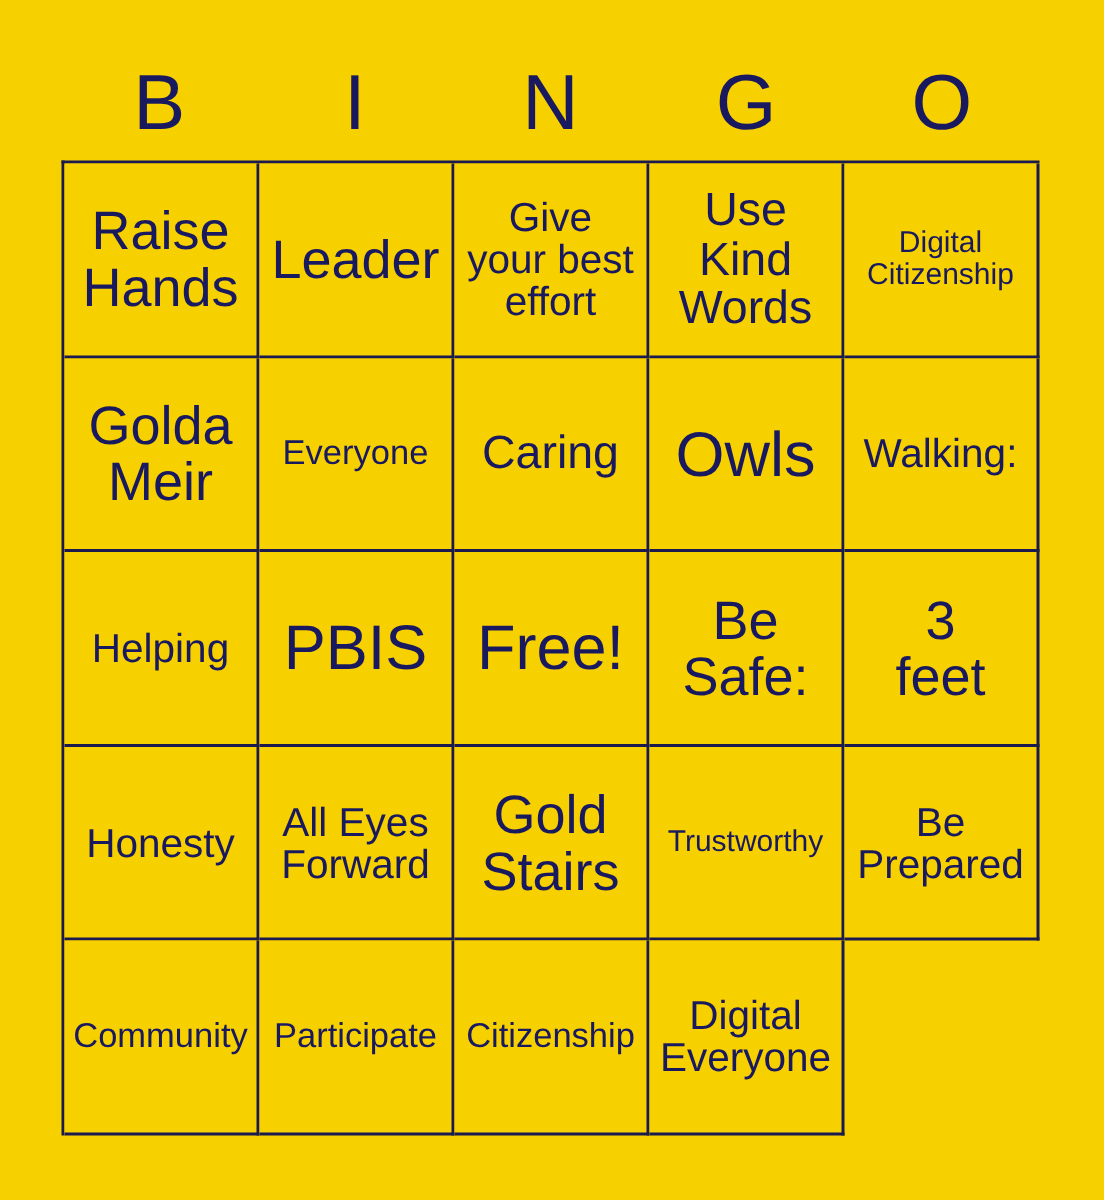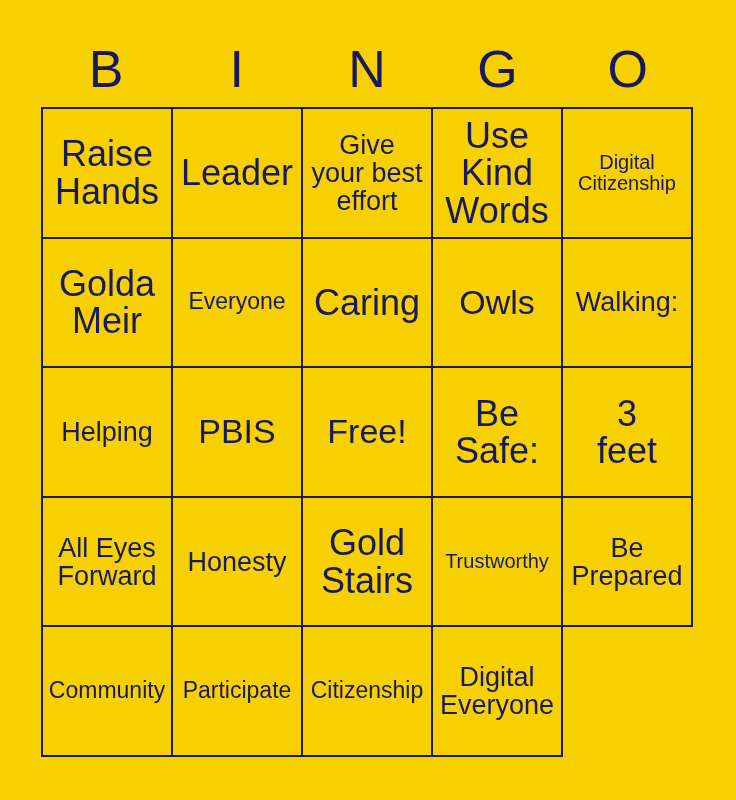--- a/index.html
+++ b/index.html
@@ -74,23 +74,23 @@
   .cell-text {
     color: #191960;
     line-height: 1.04;
     font-family: "Liberation Sans", sans-serif;
     display: block;
     width: 100%;
     white-space: pre-line;
   }
 
   
-  .fs-xxl .cell-text { font-size: 34px; }
+  .fs-xxl .cell-text { font-size: 42px; }
   .fs-xl  .cell-text { font-size: 36px; }
-  .fs-lg  .cell-text { font-size: 36px; }
+  .fs-lg  .cell-text { font-size: 31px; }
   .fs-md  .cell-text { font-size: 27px; text-align: center; }
   .fs-sm  .cell-text { font-size: 23px; }
   .fs-xs  .cell-text { font-size: 20px; }
 </style>
 </head>
 <body>
 
 <div id="card">
 
   <div id="bingo-header">
@@ -150,25 +150,25 @@
       </div>
       <div class="cell fs-xl">
         <span class="cell-text">Be
 Safe:</span>
       </div>
       <div class="cell fs-xl">
         <span class="cell-text">3
 feet</span>
       </div>
       <div class="cell fs-md">
+        <span class="cell-text">Honesty</span>
+      </div>
+      <div class="cell fs-md">
         <span class="cell-text">All Eyes
 Forward</span>
-      </div>
-      <div class="cell fs-md">
-        <span class="cell-text">Honesty</span>
       </div>
       <div class="cell fs-xl">
         <span class="cell-text">Gold
 Stairs</span>
       </div>
       <div class="cell fs-xs">
         <span class="cell-text">Trustworthy</span>
       </div>
       <div class="cell fs-md">
         <span class="cell-text">Be

